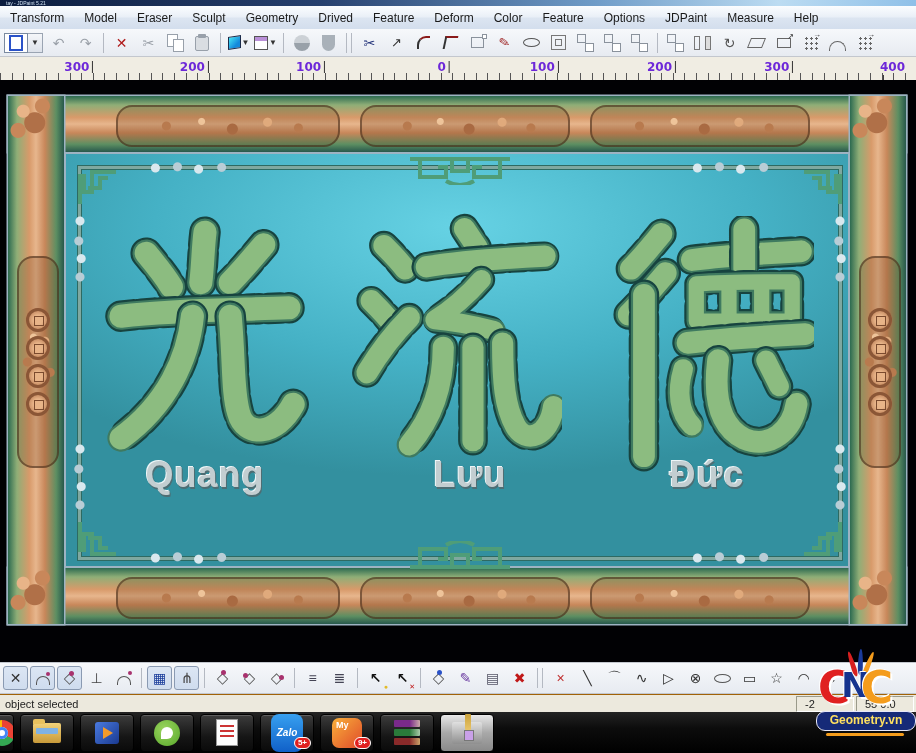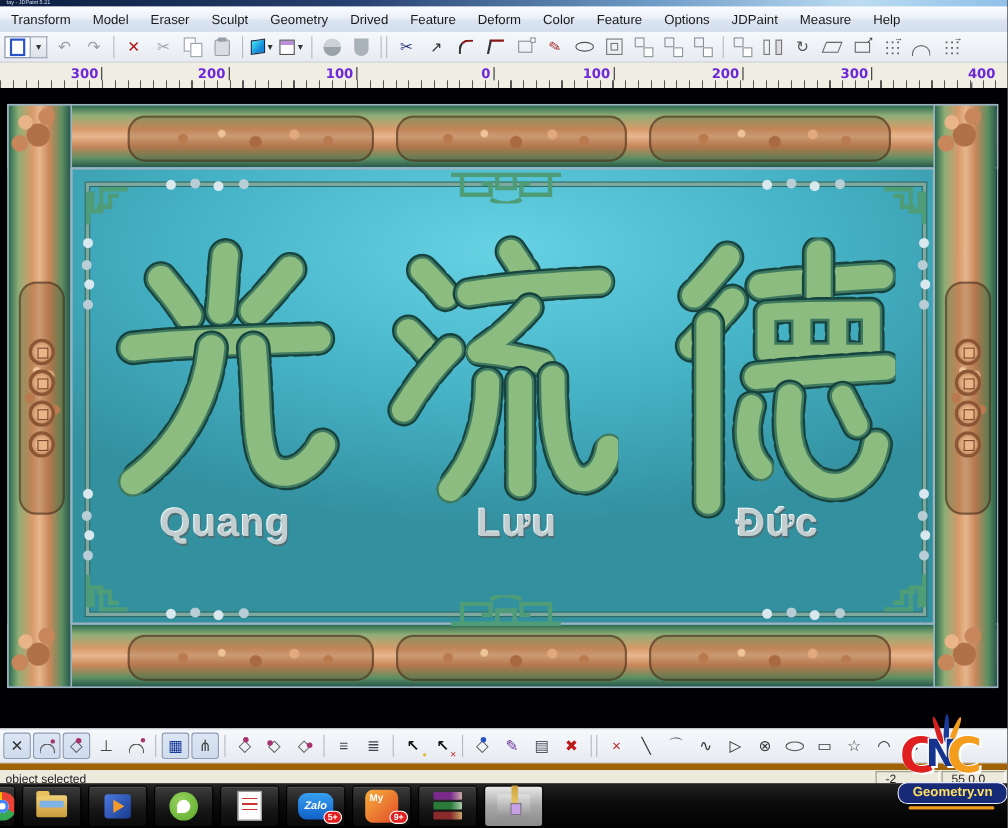--- a/index.html
+++ b/index.html
@@ -123,21 +123,21 @@
        radial-gradient(circle at 40% 40%,#b9cdd6 4px,rgba(0,0,0,0) 5px),
        radial-gradient(circle at 60% 62%,#d9e8ee 4px,rgba(0,0,0,0) 5px),
        radial-gradient(circle at 50% 85%,#b9cdd6 4px,rgba(0,0,0,0) 5px);}
   .glyph-obj{position:absolute;}
   .name-label{position:absolute;transform:translateX(-50%);font-weight:bold;font-size:36px;letter-spacing:1px;
      color:#c3ced1;text-shadow:1px 2px 0 #4e6e74,-1px -1px 0 #eef6f8,0 0 1px #2a4a50;
      font-family:"Liberation Sans","DejaVu Sans",sans-serif;}
 
   
   .statusbar{position:absolute;left:0;top:694px;width:916px;height:18px;background:#ece9dd;
-     border-top:6px solid #a16207;display:flex;align-items:center;font-size:11px;color:#222;}
+     border-top:1px solid #a16207;display:flex;align-items:center;font-size:11px;color:#222;}
   .statusbar .msg{padding-left:5px;flex:1;}
   .scell{border:1px solid;border-color:#9a9a8a #fff #fff #9a9a8a;height:14px;line-height:14px;
      padding:0 8px;margin-right:2px;font-size:11px;color:#222;min-width:40px;}
 
   
   .taskbar{position:absolute;left:0;top:712px;width:916px;height:41px;
      background:linear-gradient(#232323,#0c0c0c 40%,#000);display:flex;align-items:center;}
   .tb{width:52px;height:36px;margin:0 3px;border-radius:4px;flex:none;position:relative;
      background:linear-gradient(#3c3c3c,#161616 60%,#0a0a0a);border:1px solid #000;
      box-shadow:inset 0 1px rgba(255,255,255,.18);display:flex;align-items:center;justify-content:center;}
@@ -150,21 +150,21 @@
   .t-folder{width:28px;height:20px;border-radius:2px;background:linear-gradient(#f2d27a,#c89a3a);position:relative;flex:none;}
   .t-folder::before{content:"";position:absolute;left:0;top:-4px;width:12px;height:5px;border-radius:2px 2px 0 0;background:#e8c15e;}
   .t-folder::after{content:"";position:absolute;left:3px;top:5px;right:3px;height:6px;background:#7fb2e5;border-radius:1px;}
   .t-player{width:24px;height:22px;border-radius:3px;background:linear-gradient(135deg,#4a7ae0,#1a3a90);position:relative;flex:none;}
   .t-player::after{content:"";position:absolute;left:8px;top:5px;border-left:10px solid #f39a2a;border-top:6px solid transparent;border-bottom:6px solid transparent;}
   .t-coccoc{width:26px;height:26px;border-radius:50%;background:radial-gradient(circle at 40% 35%,#9ad45e,#58a82a);position:relative;flex:none;}
   .t-coccoc::after{content:"";position:absolute;left:7px;top:7px;width:12px;height:12px;border-radius:50% 50% 50% 0;background:#fff;}
   .t-notepad{width:20px;height:25px;background:#fdfdfd;border:1px solid #999;position:relative;flex:none;}
   .t-notepad::after{content:"";position:absolute;left:3px;top:5px;right:3px;height:12px;
      background:repeating-linear-gradient(#c33 0 1.5px,transparent 1.5px 5px);}
-  .t-zalo{width:32px;height:24px;border-radius:8px;background:linear-gradient(#37a0f0,#1060c8);
+  .t-zalo{width:32px;height:38px;border-radius:8px;background:linear-gradient(#37a0f0,#1060c8);
      color:#fff;font-size:10px;font-style:italic;font-weight:bold;display:flex;align-items:center;justify-content:center;flex:none;}
   .t-mybk{width:30px;height:30px;border-radius:7px;background:linear-gradient(135deg,#f8b03a,#e04a2a);
      color:#fff;font-size:9px;font-weight:bold;display:flex;align-items:flex-start;padding:2px 0 0 4px;box-sizing:border-box;flex:none;}
   .t-winrar{display:flex;flex-direction:column;gap:2px;flex:none;}
   .t-winrar i{display:block;width:26px;height:7px;border-radius:1px;}
   .t-winrar i:nth-child(1){background:linear-gradient(90deg,#7a2a8a 60%,#caa);}
   .t-winrar i:nth-child(2){background:linear-gradient(90deg,#2a7a3a 60%,#aca);}
   .t-winrar i:nth-child(3){background:linear-gradient(90deg,#8a2a2a 60%,#cba46a);}
   .t-jdpaint{width:30px;height:22px;background:linear-gradient(#e0e0e0,#8f8f8f);border-radius:2px;position:relative;flex:none;}
   .t-jdpaint::before{content:"";position:absolute;left:13px;top:-8px;width:6px;height:16px;background:linear-gradient(#caa23a,#e8c46a);border-radius:1px;}

